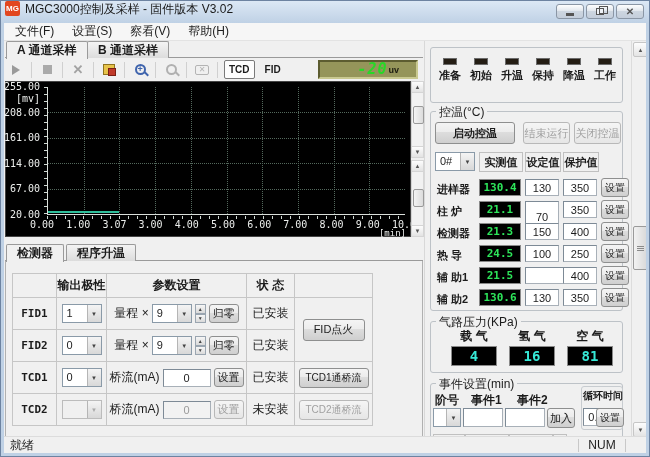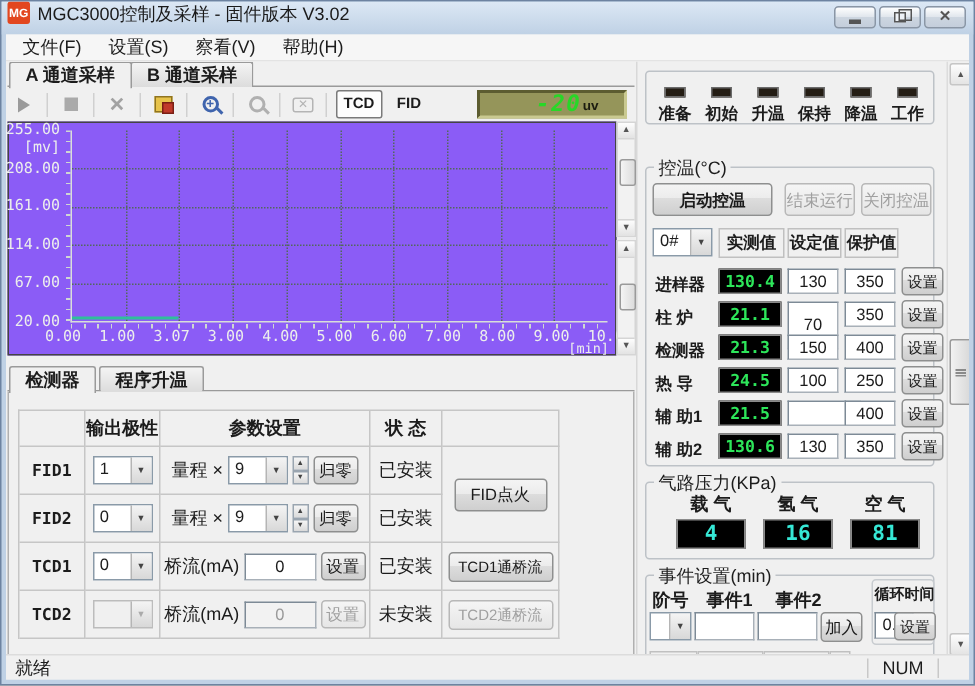--- a/index.html
+++ b/index.html
@@ -55,21 +55,21 @@
   .tb-btn{height:19px;padding:0 4px;border:1px solid #7a7a7a;border-radius:2px;background:#fdfdfd;
     font-size:10px;font-weight:bold;display:flex;align-items:center;margin:0 2px;}
   .tb-flat{font-size:10px;font-weight:bold;margin:0 8px;}
   .led-display{position:absolute;right:5px;top:2px;width:100px;height:19px;background:#95955a;
     border-top:2px solid #5c5c30;border-left:2px solid #5c5c30;border-right:2px solid #c9c990;border-bottom:2px solid #c9c990;
     display:flex;align-items:center;justify-content:flex-end;padding-right:17px;overflow:hidden;}
   .led-display .val{font-family:"DejaVu Sans Mono",monospace;font-weight:bold;font-style:italic;
     font-size:15px;color:#27d827;letter-spacing:1px;line-height:1;}
   .led-display .unit{font-size:9px;font-weight:bold;color:#1c1c10;margin-left:1px;}
   
-  .chart{position:absolute;left:1px;top:40px;width:406px;height:156px;background:#8b5cf6;border:1px solid #444;padding-left:48px;}
+  .chart{position:absolute;left:1px;top:40px;width:406px;height:156px;background:#000000;border:1px solid #444;padding-left:48px;}
   .plot{position:absolute;left:41px;top:5px;width:358px;height:128px;
     border-left:1px solid #d9ded9;border-bottom:1px solid #d9ded9;}
   .gridv{position:absolute;top:0;bottom:0;width:0;border-left:1px dotted #53685c;}
   .gridh{position:absolute;left:0;right:0;height:0;border-top:1px dotted #53685c;}
   .xtick-strip{position:absolute;left:41px;top:134px;width:358px;height:3px;
     background:repeating-linear-gradient(to right,#cfd8d2 0 1px,transparent 1px 9px);}
   .ytick-strip{position:absolute;left:38px;top:5px;width:3px;height:128px;
     background:repeating-linear-gradient(to bottom,#cfd8d2 0 1px,transparent 1px 7px);}
   .trace{position:absolute;left:0;bottom:1px;width:20%;height:2px;background:#2fbf9b;}
   .ylabels{position:absolute;left:0;top:0;width:37px;height:138px;display:flex;flex-direction:column;
@@ -372,21 +372,21 @@
           </div>
           <div class="dcell">未安装</div>
           <div class="dcell">
             <div class="btn disabled" style="width:70px;height:20px;font-size:10px;">TCD2通桥流</div>
           </div>
         </div>
       </div>
 
       <div class="rpanel">
 
-        <div class="groupbox" style="left:5px;top:6px;width:193px;height:36px;">
+        <div class="groupbox" style="left:5px;top:6px;width:193px;height:56px;">
           <div class="led-item" style="left:4px;top:10px;">
               <div class="led-lamp"></div>
               <div class="led-name">准备</div>
             </div>
           <div class="led-item" style="left:35px;top:10px;">
               <div class="led-lamp"></div>
               <div class="led-name">初始</div>
             </div>
           <div class="led-item" style="left:66px;top:10px;">
               <div class="led-lamp"></div>

